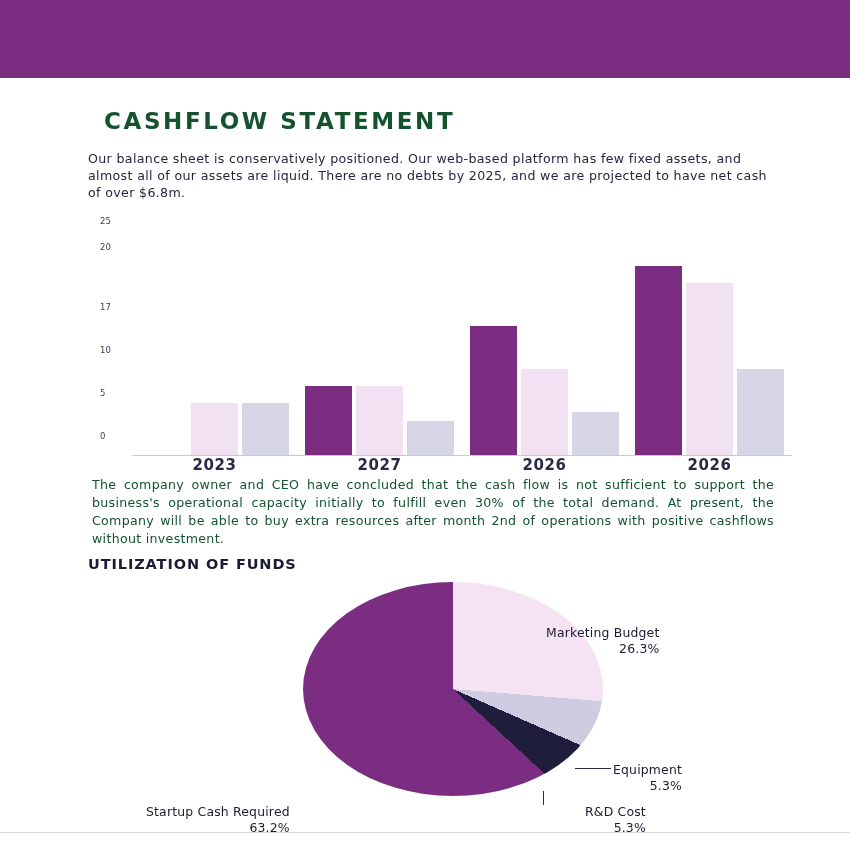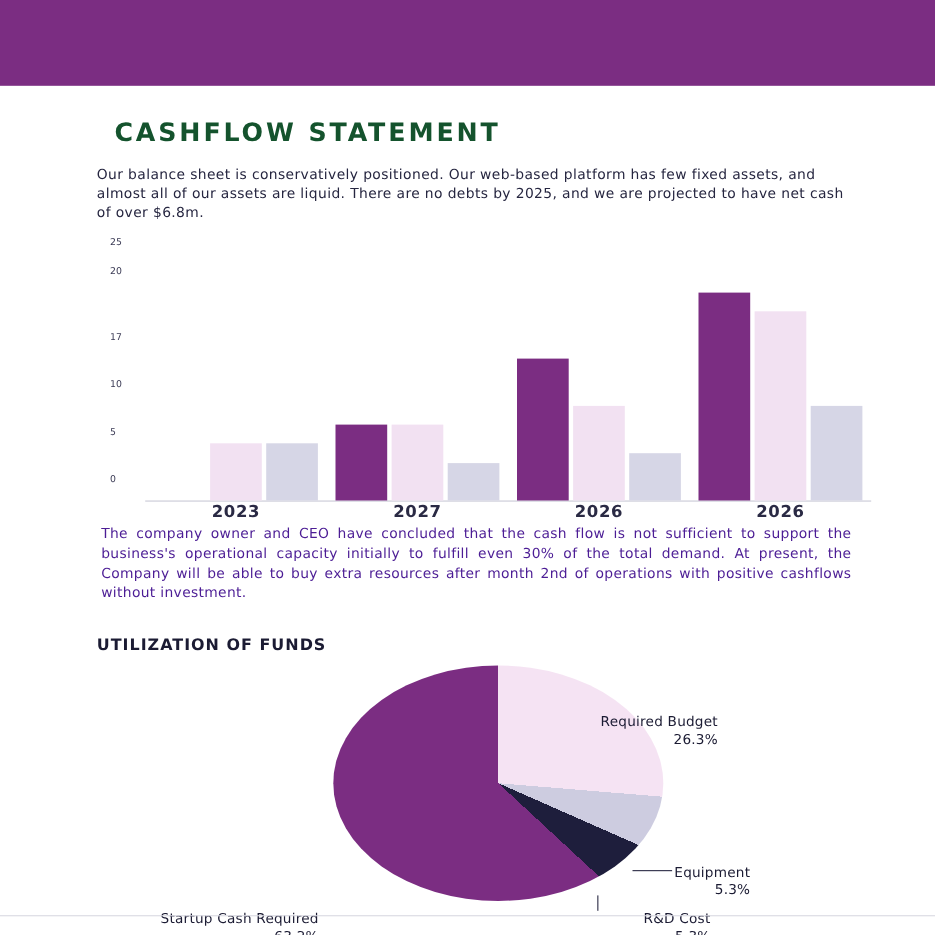--- a/index.html
+++ b/index.html
@@ -120,27 +120,27 @@
     margin: 30px 0 0 0;
     font-size: 14.5px;
     font-weight: bold;
     letter-spacing: 0.9px;
     color: #1b1b33;
   }
   p.body-text {
     margin: 8px 0 0 4px;
     font-size: 12.6px;
     line-height: 1.42;
-    color: #4c1d95;
+    color: #14532d;
     letter-spacing: 0.3px;
     text-align: justify;
     width: 682px;
   }
   h2.section.funds {
-    margin-top: 31px;
+    margin-top: 8px;
   }
   
   .pie-wrap {
     position: relative;
     width: 690px;
     height: 260px;
     margin-top: 4px;
   }
   .pie {
     position: absolute;
@@ -242,21 +242,21 @@
 
     <p class="body-text">The company owner and CEO have concluded that the cash flow is not sufficient to support the business's operational capacity initially to fulfill even 30% of the total demand. At present, the Company will be able to buy extra resources after month 2nd of operations with positive cashflows without investment.</p>
 
     <h2 class="section funds">UTILIZATION OF FUNDS</h2>
 
     <div class="pie-wrap">
 
       <div class="pie" style="background: conic-gradient(#f5e3f3 0deg 94.7deg, #cdcce0 94.7deg 113.8deg, #1e1e3c 113.8deg 132.8deg, #7b2d82 132.8deg 360deg);"></div>
 
       <div class="pie-label lbl-marketing">
-        <span>Required Budget</span>
+        <span>Marketing Budget</span>
         <span class="pct">26.3%</span>
       </div>
 
       <div class="pie-label lbl-equipment">
         <span>Equipment</span>
         <span class="pct">5.3%</span>
       </div>
 
       <div class="pie-label lbl-rd">
         <span>R&amp;D Cost</span>

